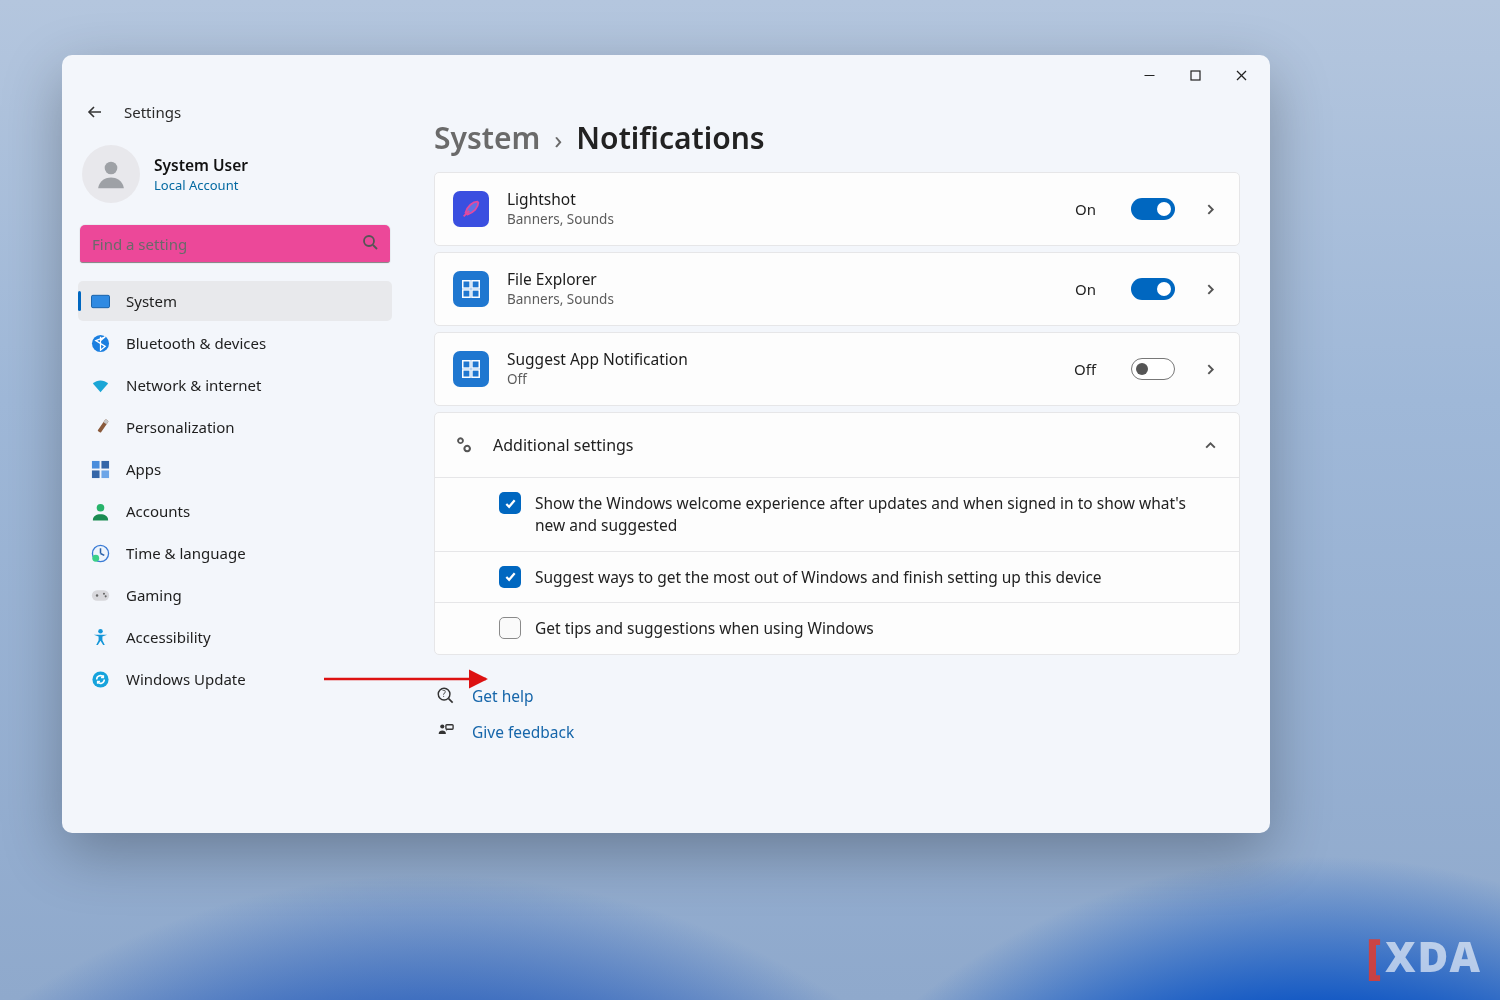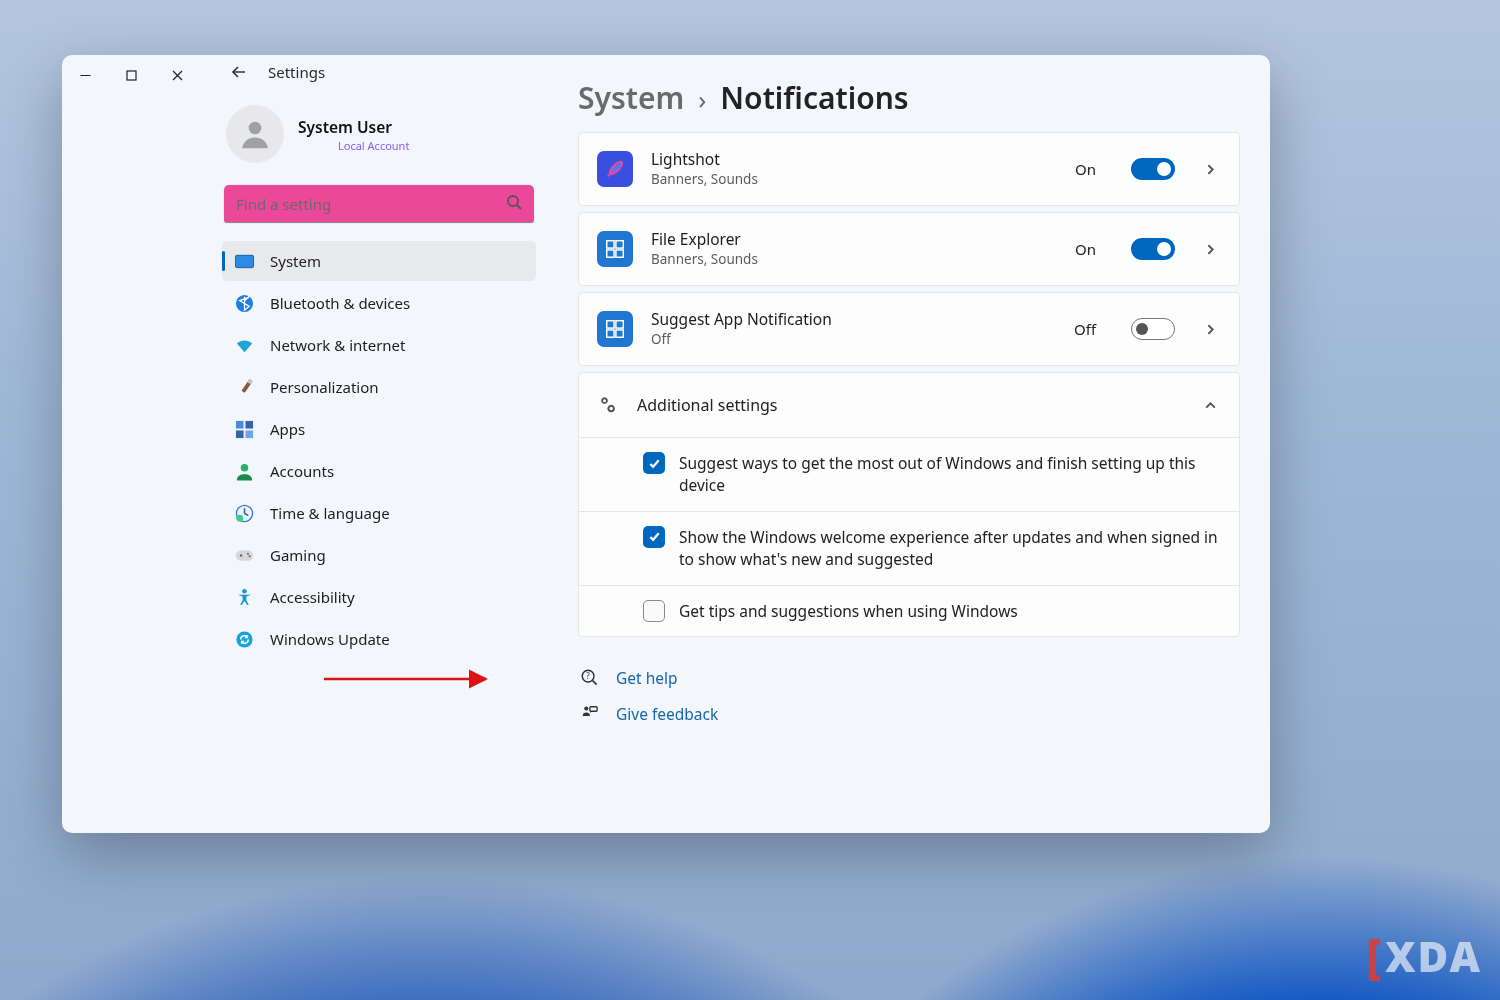--- a/index.html
+++ b/index.html
@@ -14,38 +14,38 @@
     --toggle-off:#888;
   }
   *{box-sizing:border-box;font-family:"Segoe UI",system-ui,sans-serif;}
   body{margin:0;width:1500px;height:1000px;overflow:hidden;background:linear-gradient(180deg,#b4c6de 0%,#9fb8d8 40%,#8fa9cc 100%);position:relative;}
   
   .swirl{position:absolute;inset:0;pointer-events:none;overflow:hidden;}
   .swirl::before,.swirl::after{content:"";position:absolute;border-radius:50%;}
   .swirl::before{width:1700px;height:1700px;left:-420px;bottom:-1470px;background:radial-gradient(circle at 50% 50%,#1a5fd0 0%,#0d4bb8 45%,transparent 62%);}
   .swirl::after{width:1400px;height:1400px;right:-520px;bottom:-1200px;background:radial-gradient(circle at 50% 50%,#2b72e2 0%,#1258c4 50%,transparent 65%);}
 
-  .win{position:absolute;left:62px;top:55px;width:1208px;height:778px;background:var(--win-bg);border-radius:10px;box-shadow:0 20px 60px rgba(0,0,0,.28);display:flex;flex-direction:row;overflow:hidden;}
+  .win{position:absolute;left:62px;top:55px;width:1208px;height:778px;background:var(--win-bg);border-radius:10px;box-shadow:0 20px 60px rgba(0,0,0,.28);display:flex;flex-direction:column;overflow:hidden;}
   .titlebar{height:40px;display:flex;align-items:center;justify-content:flex-end;padding-right:6px;}
   .tbtn{width:46px;height:32px;display:flex;align-items:center;justify-content:center;color:#222;border-radius:4px;}
   .tbtn svg{width:11px;height:11px;stroke:#222;stroke-width:1.2;fill:none;}
 
   .body{flex:1;display:flex;min-height:0;}
   
   .side{width:342px;flex:none;padding:0 12px 0 16px;display:flex;flex-direction:column;}
   .head-row{display:flex;align-items:center;gap:18px;padding:6px 0 14px 6px;}
   .back{width:22px;height:22px;display:flex;align-items:center;justify-content:center;color:#333;}
   .back svg{width:16px;height:16px;stroke:#333;stroke-width:1.6;fill:none;}
   .settings-title{font-size:15px;color:#2a2a2a;}
 
   .profile{display:flex;align-items:center;gap:14px;padding:8px 0 22px 4px;}
   .avatar{width:58px;height:58px;border-radius:50%;background:#e8e8ec;display:flex;align-items:center;justify-content:center;}
   .avatar svg{width:36px;height:36px;fill:#9ea1a6;}
   .uname{font-weight:600;font-size:15.5px;color:#111;}
-  .uacc{font-size:11px;color:#8b5cf6;margin-left:40px;}
+  .uacc{font-size:13px;color:#0369a1;}
 
   .search{position:relative;margin:0 2px 18px 2px;}
   .search input{width:100%;height:38px;border:none;border-bottom:1.5px solid #8a8a8a;background:#ec4899;border-radius:5px 5px 3px 3px;padding:0 40px 0 12px;font-size:15px;color:#333;box-shadow:0 0 0 1px rgba(0,0,0,.04);outline:none;}
   .search input::placeholder{color:#6a6a6a;}
   .search .sicon{position:absolute;right:12px;top:50%;transform:translateY(-50%);}
   .search .sicon svg{width:16px;height:16px;stroke:#555;stroke-width:1.8;fill:none;}
 
   .nav{display:flex;flex-direction:column;gap:2px;}
   .nav-item{position:relative;display:flex;align-items:center;gap:16px;height:40px;border-radius:5px;padding:0 10px 0 12px;font-size:15px;color:#1e1e1e;}
   .nav-item.sel{background:#e8e9ec;}
@@ -362,29 +362,29 @@
               </svg>
             </span>
         </div>
         <div class="checks" id="checks">
             <div class="check-row">
               <div class="cbox checked">
                 <svg viewBox="0 0 14 14">
                   <polyline points="2.5,7.5 5.5,10.5 11.5,3.5"></polyline>
                 </svg>
               </div>
-              <div class="clabel">Suggest ways to get the most out of Windows and finish setting up this device</div>
+              <div class="clabel">Show the Windows welcome experience after updates and when signed in to show what's new and suggested</div>
             </div>
             <div class="check-row">
               <div class="cbox checked">
                 <svg viewBox="0 0 14 14">
                   <polyline points="2.5,7.5 5.5,10.5 11.5,3.5"></polyline>
                 </svg>
               </div>
-              <div class="clabel">Show the Windows welcome experience after updates and when signed in to show what's new and suggested</div>
+              <div class="clabel">Suggest ways to get the most out of Windows and finish setting up this device</div>
             </div>
             <div class="check-row">
               <div class="cbox unchecked"></div>
               <div class="clabel">Get tips and suggestions when using Windows</div>
             </div>
           </div>
       </div>
 
       <div class="footer-links">
         <div class="flink">

